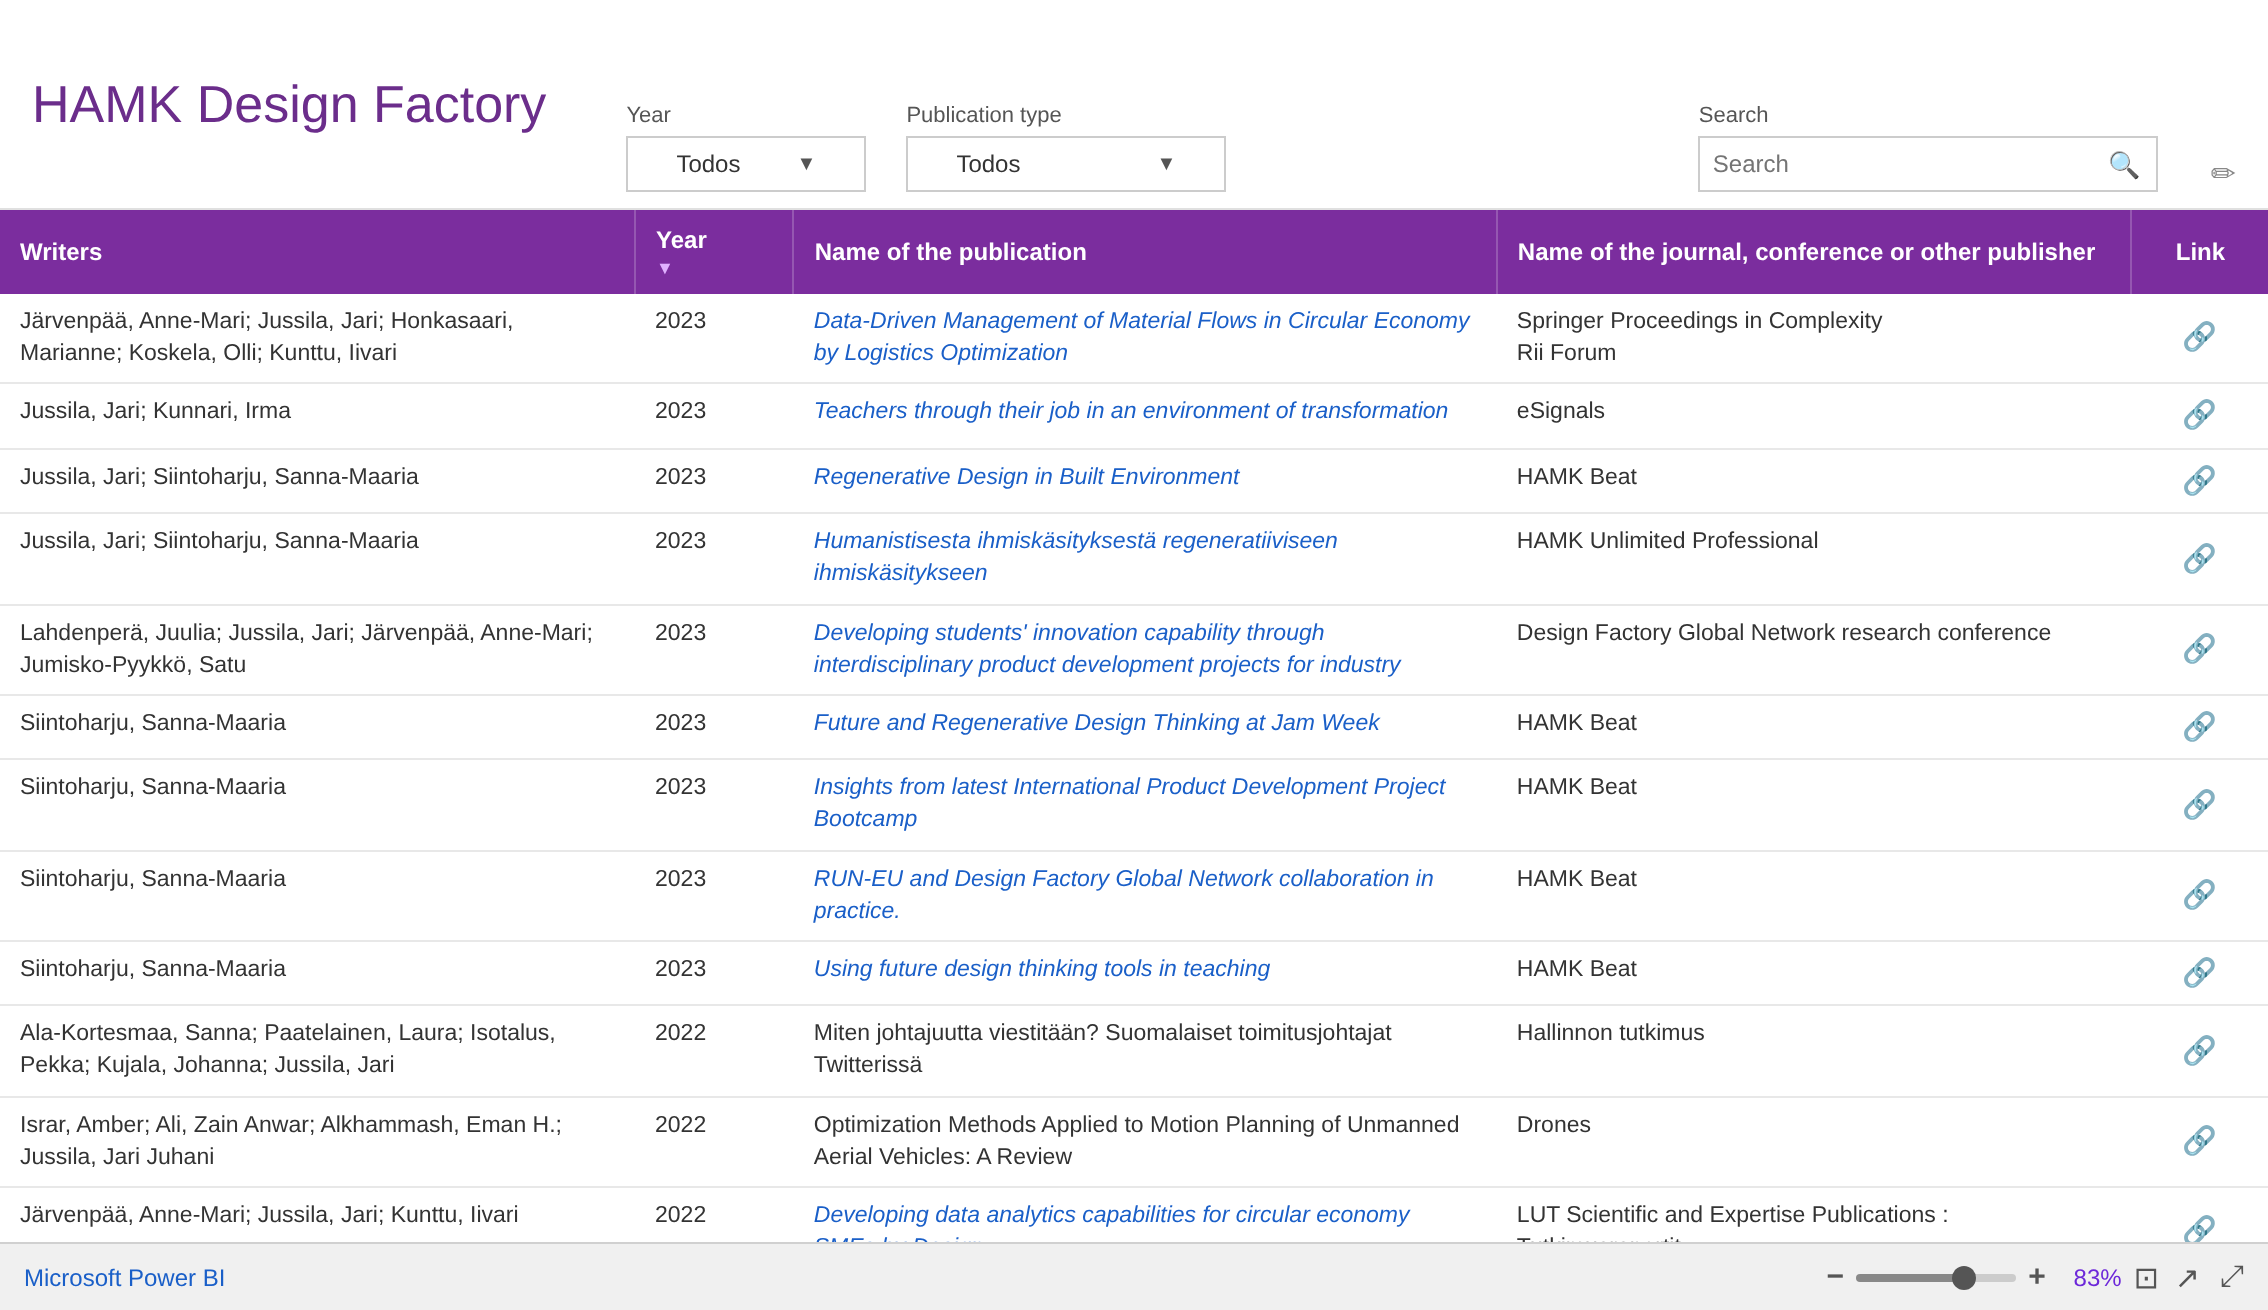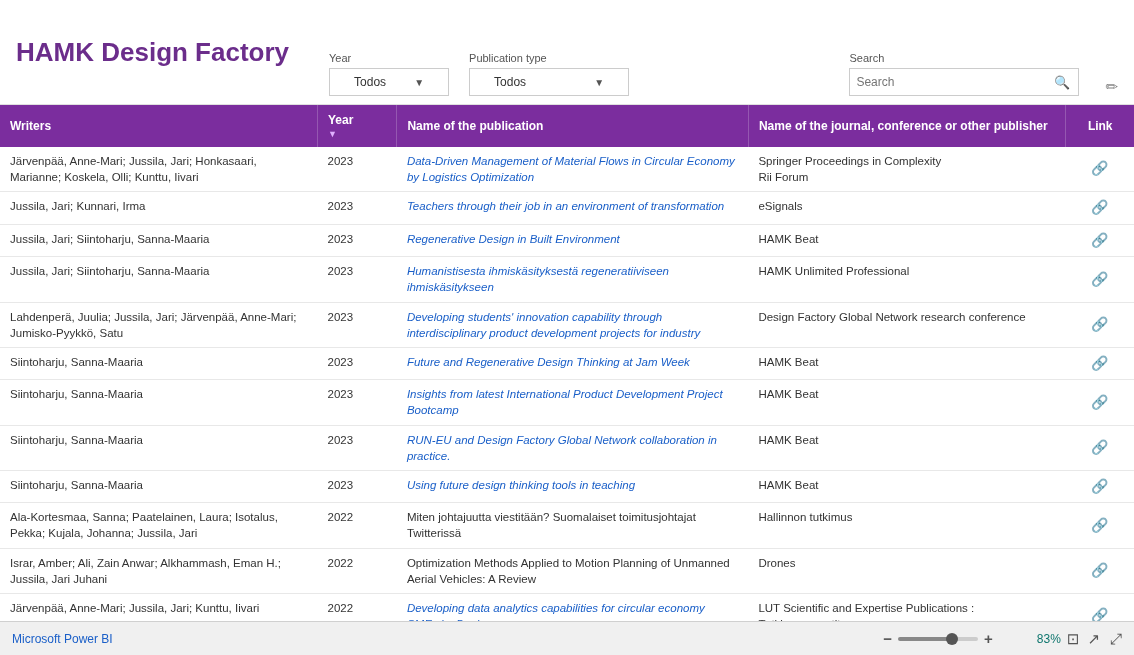--- a/index.html
+++ b/index.html
@@ -10,21 +10,21 @@
       padding: 8px 16px;
       display: flex;
       align-items: flex-end;
       gap: 20px;
       border-bottom: 1px solid #e0e0e0;
       min-height: 62px;
     }
 
     .logo {
       font-size: 26px;
-      font-weight: 700;
+      font-weight: 400;
       color: #6b2d8b;
       margin-right: 20px;
       align-self: center;
       white-space: nowrap;
     }
 
     .filter-group {
       display: flex;
       flex-direction: column;
       gap: 2px;
@@ -227,24 +227,23 @@
       background: #555;
       border-radius: 50%;
       position: absolute;
       top: -4px;
       left: 68%;
       transform: translateX(-50%);
     }
 
     .zoom-pct {
       font-size: 12px;
-      color: #0f766e;
+      color: #6d28d9;
       min-width: 32px;
       text-align: right;
-      margin-left: 30px;
     }
 
     .bottom-icons {
       display: flex;
       gap: 10px;
       margin-left: 8px;
     }
 
     .bottom-icon {
       color: #555;

